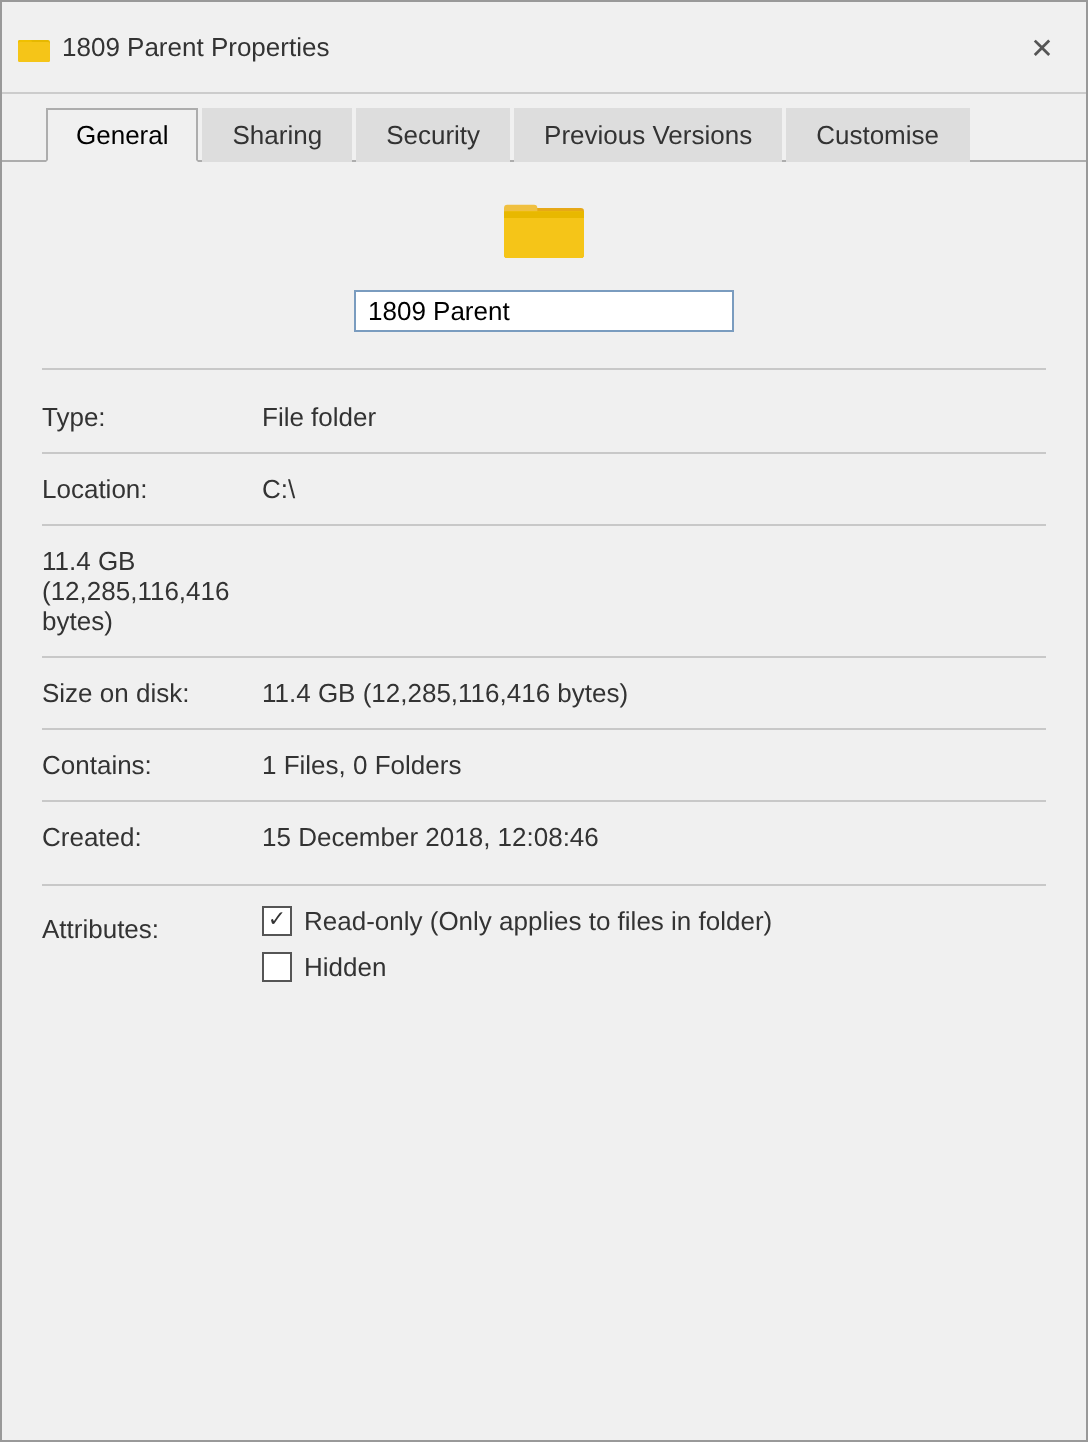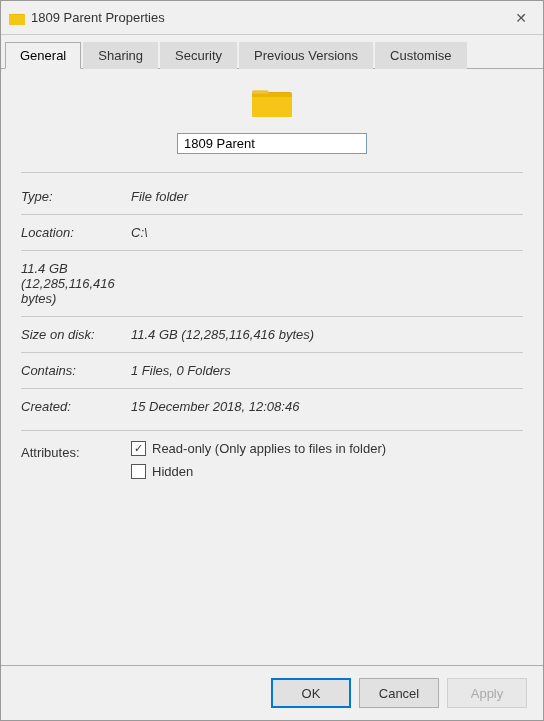--- a/index.html
+++ b/index.html
@@ -22,21 +22,21 @@
       display: flex;
       flex-direction: column;
     }
     .title-bar {
       background: #f0f0f0;
       border-bottom: 1px solid #ccc;
       display: flex;
       align-items: center;
       justify-content: space-between;
       padding: 6px 8px;
-      height: 34px;
+      height: 46px;
     }
     .title-bar-left {
       display: flex;
       align-items: center;
       gap: 6px;
     }
     .title-icon {
       width: 16px;
       height: 16px;
     }
@@ -53,21 +53,21 @@
       font-size: 14px;
       color: #555;
       display: flex;
       align-items: center;
       justify-content: center;
     }
     .tab-bar {
       display: flex;
       background: #f0f0f0;
       border-bottom: 1px solid #adadad;
-      padding: 0 4px;
+      padding: 0 22px;
       padding-top: 6px;
     }
     .tab {
       padding: 5px 14px;
       font-size: 13px;
       cursor: pointer;
       border: 1px solid transparent;
       border-bottom: none;
       margin-right: 2px;
       color: #333;
@@ -109,21 +109,20 @@
     }
     .divider {
       border: none;
       border-top: 1px solid #c8c8c8;
       margin: 10px 0;
     }
     .info-grid {
       display: grid;
       grid-template-columns: 110px 1fr;
       row-gap: 0;
-      font-style: italic;
     }
     .info-label {
       font-size: 13px;
       color: #333;
       padding: 6px 0;
     }
     .info-value {
       font-size: 13px;
       color: #333;
       padding: 6px 0;
@@ -289,18 +288,13 @@
         </div>
 
         <div class="attr-row">
           <div class="attr-checkbox"></div>
           <span class="attr-label">Hidden</span>
         </div>
       </div>
     </div>
   </div>
 
-  <div class="footer">
-    <button class="footer-btn primary">OK</button>
-    <button class="footer-btn">Cancel</button>
-    <button class="footer-btn" disabled="">Apply</button>
-  </div>
 </div>
 
 </body></html>

